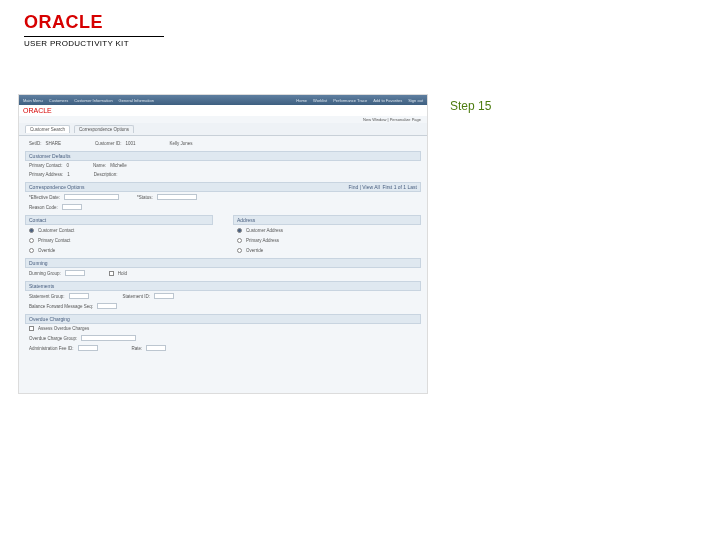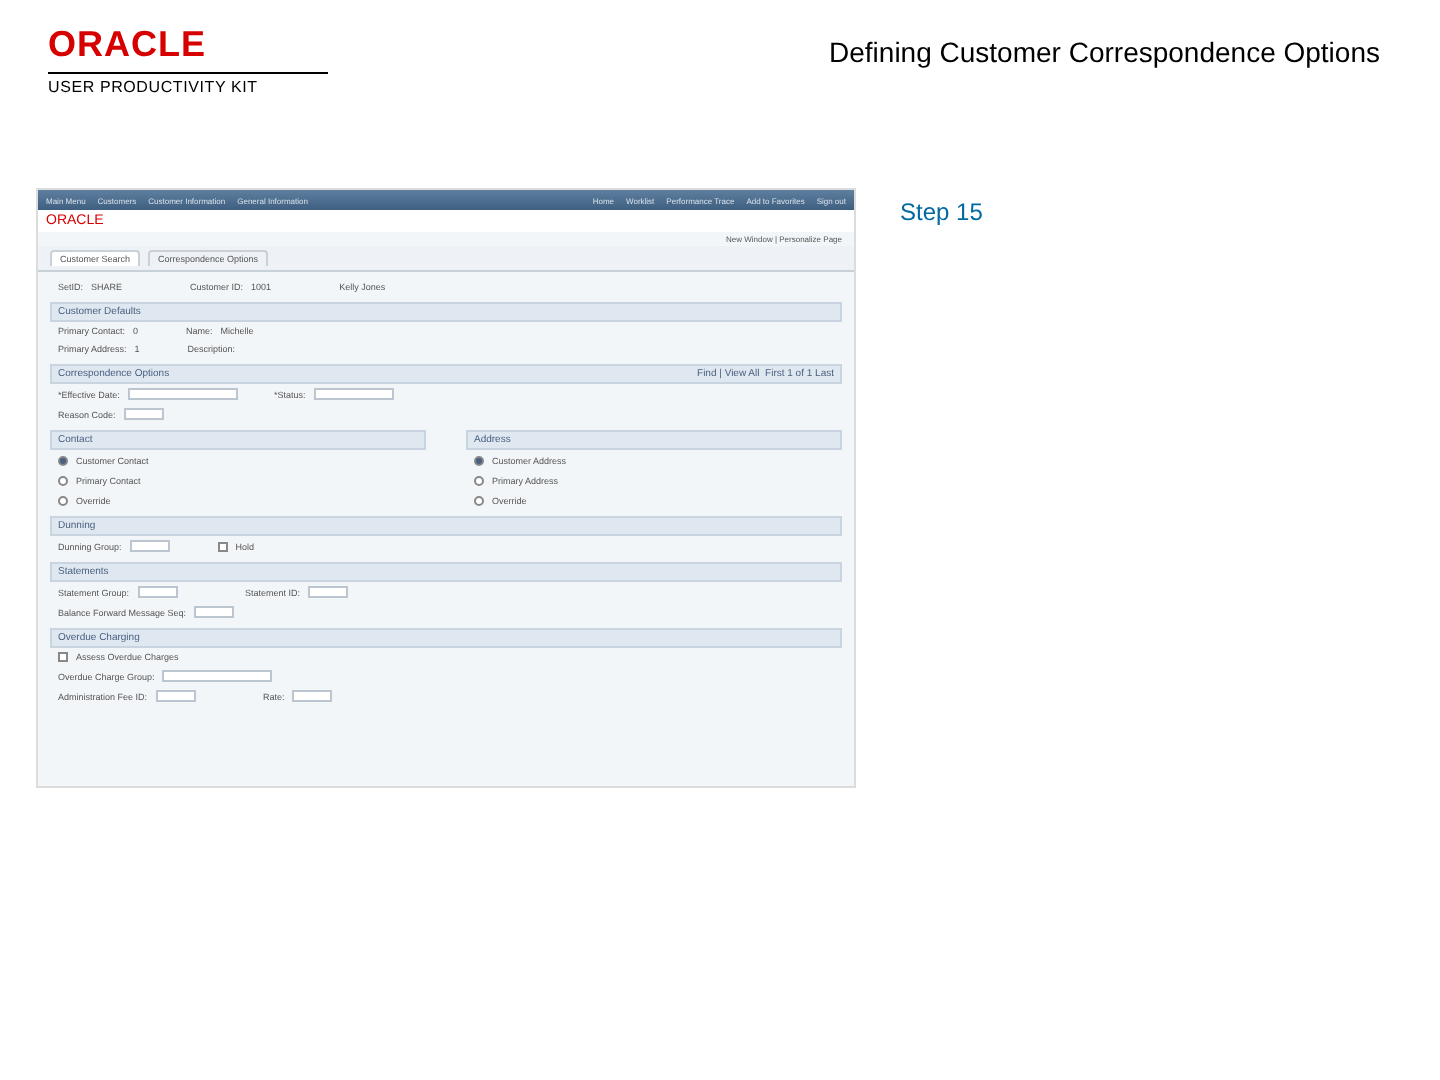--- a/index.html
+++ b/index.html
@@ -125,35 +125,34 @@
   .thumb .chk {
     width:5px;height:5px;border:1px solid #888;display:inline-block;background:#fff;
   }
   .thumb .twocol { display:flex; gap:20px; }
   .thumb .col { display:flex; flex-direction:column; gap:1px; }
   .right-col {
     flex: 1;
     padding-top: 4px;
     font-size: 12px;
     line-height: 1.35;
-    color: #0369a1;
+    color: #4d7c0f;
   }
   .right-col .step { margin-bottom: 22px; }
   .right-col p b { font-weight: bold; }
 </style>
 </head>
 <body>
 
 <div class="header">
   <div class="logo-block">
     <span class="oracle-logo">ORACLE</span>
     <hr class="hr">
     <span class="upk">USER PRODUCTIVITY KIT</span>
   </div>
-  <div class="page-title">Defining Customer Correspondence Options</div>
 </div>
 
 <div class="content">
 
   <div class="thumb">
     <div class="tnav">
       <span>Main Menu</span>
       <span>Customers</span>
       <span>Customer Information</span>
       <span>General Information</span>

